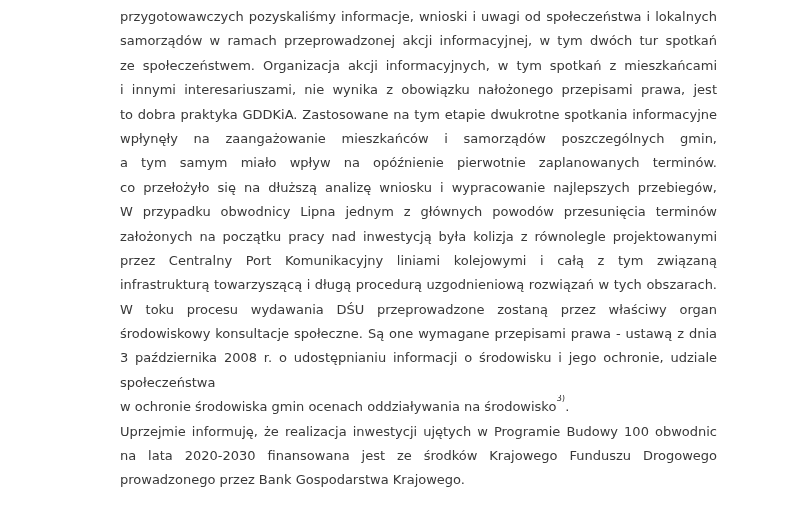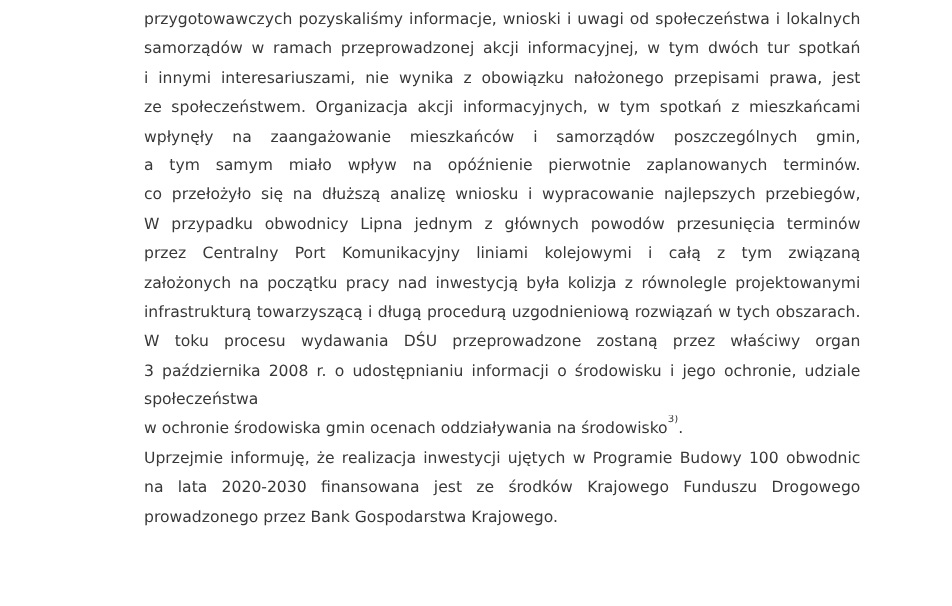--- a/index.html
+++ b/index.html
@@ -44,29 +44,31 @@
     position: relative;
     top: -4.5px;
   }
 </style>
 </head>
 <body>
 
 <div class="page">
   <div class="line j">przygotowawczych pozyskaliśmy informacje, wnioski i uwagi od społeczeństwa i lokalnych</div>
   <div class="line j">samorządów w ramach przeprowadzonej akcji informacyjnej, w tym dwóch tur spotkań</div>
+  <div class="line j">ze społeczeństwem. Organizacja akcji informacyjnych, w tym spotkań z mieszkańcami</div>
   <div class="line j">i innymi interesariuszami, nie wynika z obowiązku nałożonego przepisami prawa, jest</div>
-  <div class="line j">ze społeczeństwem. Organizacja akcji informacyjnych, w tym spotkań z mieszkańcami</div>
+  <div class="line j">to dobra praktyka GDDKiA. Zastosowane na tym etapie dwukrotne spotkania informacyjne</div>
   <div class="line j">wpłynęły na zaangażowanie mieszkańców i samorządów poszczególnych gmin,</div>
   <div class="line j">a tym samym miało wpływ na opóźnienie pierwotnie zaplanowanych terminów.</div>
   <div class="line j">co przełożyło się na dłuższą analizę wniosku i wypracowanie najlepszych przebiegów,</div>
   <div class="line j">W przypadku obwodnicy Lipna jednym z głównych powodów przesunięcia terminów</div>
+  <div class="line j">założonych na początku pracy nad inwestycją była kolizja z równolegle projektowanymi</div>
   <div class="line j">przez Centralny Port Komunikacyjny liniami kolejowymi i całą z tym związaną</div>
-  <div class="line j">założonych na początku pracy nad inwestycją była kolizja z równolegle projektowanymi</div>
   <div class="line j">infrastrukturą towarzyszącą i długą procedurą uzgodnieniową rozwiązań w tych obszarach.</div>
   <div class="line j">W toku procesu wydawania DŚU przeprowadzone zostaną przez właściwy organ</div>
+  <div class="line j">środowiskowy konsultacje społeczne. Są one wymagane przepisami prawa - ustawą z dnia</div>
   <div class="line j">3 października 2008 r. o udostępnianiu informacji o środowisku i jego ochronie, udziale</div>
   <div class="line">społeczeństwa</div>
   <div class="line"><span>w ochronie środowiska gmin ocenach oddziaływania na środowisko</span><sup class="fnref">3)</sup><span>.</span></div>
   <div class="line j">Uprzejmie informuję, że realizacja inwestycji ujętych w Programie Budowy 100 obwodnic</div>
   <div class="line j">na lata 2020-2030 finansowana jest ze środków Krajowego Funduszu Drogowego</div>
   <div class="line">prowadzonego przez Bank Gospodarstwa Krajowego.</div>
 </div>
 
 </body></html>

